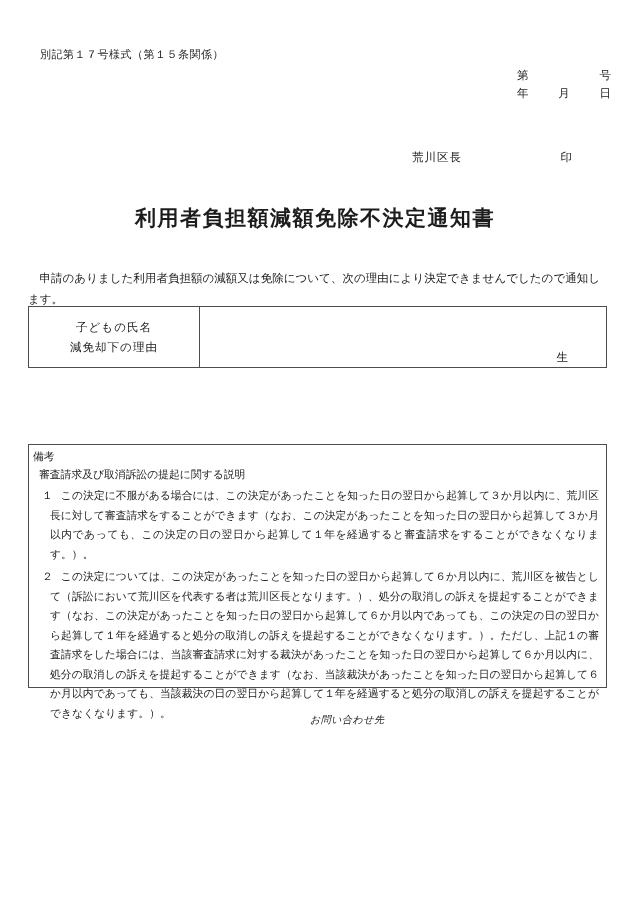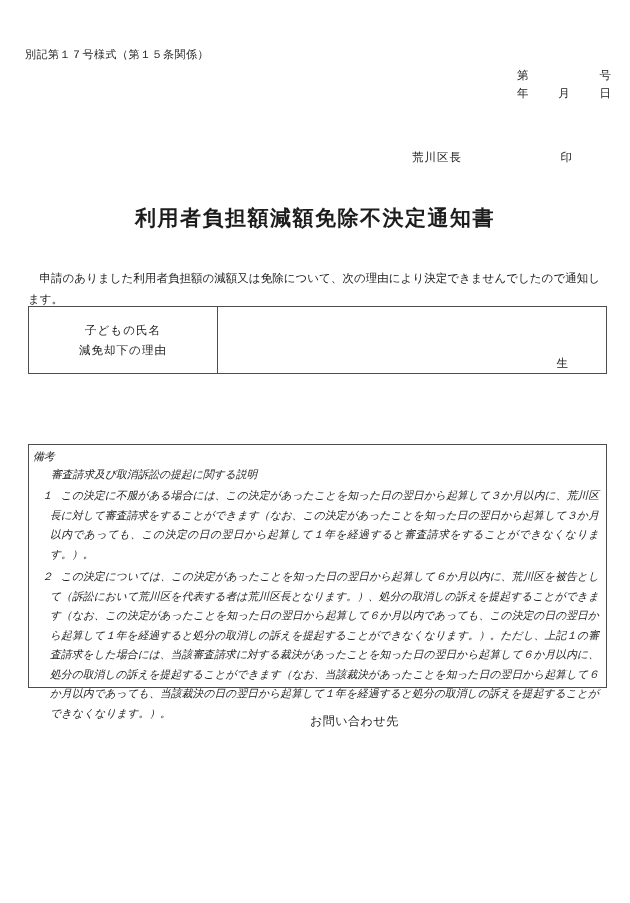--- a/index.html
+++ b/index.html
@@ -8,21 +8,21 @@
     width: 630px;
     height: 903px;
     margin: 0 auto;
     background: #ffffff;
     font-family: "DejaVu Serif", "Liberation Serif", serif;
     color: #1c1c1c;
     overflow: hidden;
   }
   .form-number {
     position: absolute;
-    left: 25px;
+    left: 40px;
     top: 47px;
     font-size: 11px;
     letter-spacing: 0.5px;
   }
   .doc-no-block {
     position: absolute;
     left: 517px;
     top: 66px;
     width: 94px;
     font-size: 11.5px;
@@ -68,21 +68,21 @@
     position: absolute;
     left: 28px;
     top: 306px;
     width: 579px;
     border-collapse: collapse;
     table-layout: fixed;
   }
   .main-table td {
     border: 1px solid #4d4d4d;
     font-size: 11.5px;
-    padding: 13px;
+    padding: 4px;
   }
   .main-table .label-cell {
     width: 162px;
     text-align: center;
     vertical-align: middle;
     line-height: 20px;
     letter-spacing: 1px;
   }
   .main-table .value-cell { position: relative; }
   .main-table tr.r1 { height: 61px; }
@@ -96,44 +96,44 @@
   }
   .remarks-box {
     position: absolute;
     left: 28px;
     top: 444px;
     width: 579px;
     height: 244px;
     border: 1px solid #4d4d4d;
     box-sizing: border-box;
     font-size: 10.8px;
-    font-style: italic;
   }
   .remarks-heading {
     margin: 4px 0 0 4px;
     line-height: 16px;
   }
   .remarks-subheading {
-    margin: 2px 0 0 22px;
+    margin: 2px 0 0 10px;
     line-height: 16px;
   }
   .remarks-item {
     margin: 3px 7px 0 0;
     padding-left: 21px;
     text-indent: -8px;
     text-align: justify;
     line-height: 19.5px;
   }
   .remarks-item .num { margin-right: 8px; }
   .contact {
     position: absolute;
     left: 310px;
     top: 713px;
-    font-size: 12px;
+    font-size: 10px;
     letter-spacing: 0.5px;
+    font-style: italic;
   }
 </style>
 </head>
 <body>
 
 <div class="page">
 
   <div class="form-number">別記第１７号様式（第１５条関係）</div>
 
   <div class="doc-no-block">

